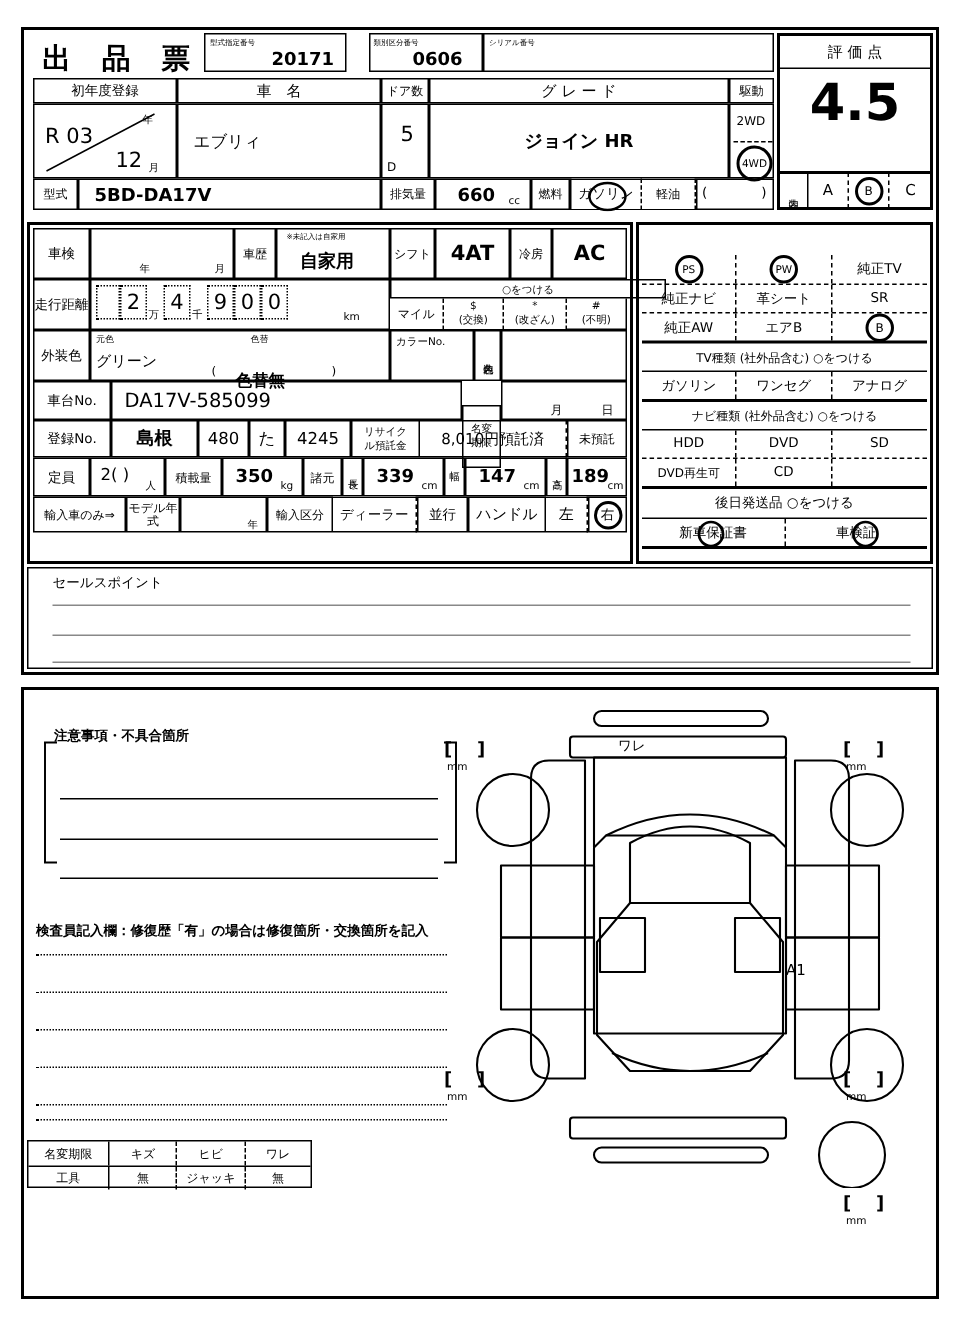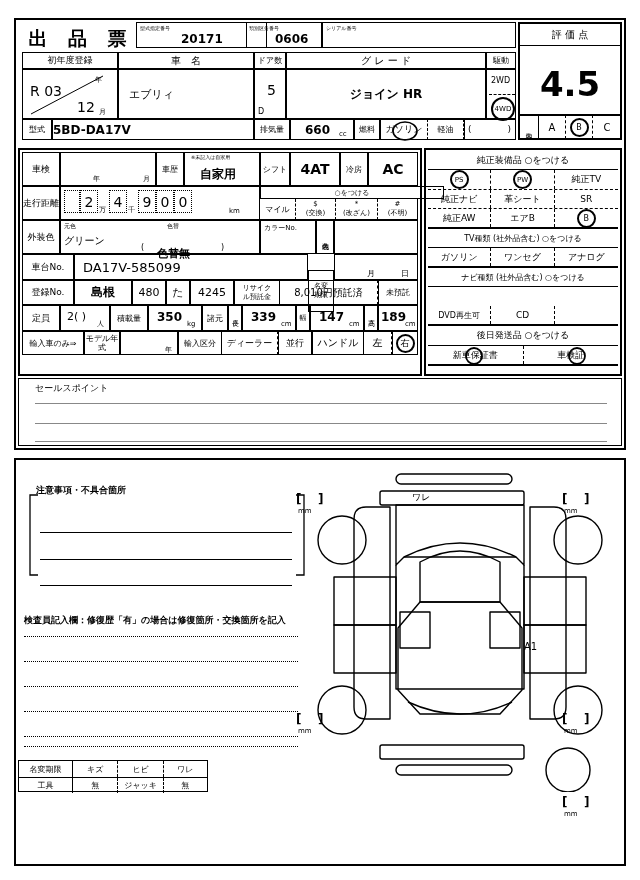--- a/index.html
+++ b/index.html
@@ -35,38 +35,38 @@
 <body>
 
 <div class="sheet">
 
   <div class="bk b2" style="left:14px;top:18px;width:612px;height:432px;"></div>
 
   <div class="bk ctr" style="left:26px;top:26px;width:110px;height:26px;">
     <span class="title">出 品 票</span>
   </div>
 
-  <div class="bk b1" style="left:136px;top:22px;width:131px;height:26px;">
+  <div class="bk b1" style="left:136px;top:22px;width:95px;height:26px;">
     <div class="tiny" style="position:absolute;left:3px;top:2px;">型式指定番号</div>
     <div class="t12 bold" style="position:absolute;left:44px;top:9px;">20171</div>
   </div>
   <div class="bk b1" style="left:246px;top:22px;width:76px;height:26px;">
     <div class="tiny" style="position:absolute;left:2px;top:2px;">類別区分番号</div>
     <div class="t12 bold" style="position:absolute;left:28px;top:9px;">0606</div>
   </div>
   <div class="bk b1" style="left:322px;top:22px;width:194px;height:26px;">
     <div class="tiny" style="position:absolute;left:3px;top:2px;">シリアル番号</div>
     <div class="t10" style="position:absolute;left:60px;top:9px;"></div>
   </div>
 
   <div class="bk b2" style="left:518px;top:22px;width:104px;height:118px;"></div>
   <div class="bk bb ctr" style="left:520px;top:24px;width:100px;height:22px;border-bottom:1px solid #000;">
     <span class="t10">評 価 点</span>
   </div>
-  <div class="bk ctr" style="left:520px;top:53px;width:100px;height:62px;">
+  <div class="bk ctr" style="left:520px;top:38px;width:100px;height:62px;">
     <span class="t34 bold">4.5</span>
   </div>
 
   <div class="bk b1" style="left:518px;top:114px;width:104px;height:26px;border-top:2px solid #000;"></div>
   <div class="bk ctr t7" style="left:519px;top:115px;width:20px;height:24px;border-right:1px solid #000;line-height:8px;">
     <span style="writing-mode:vertical-rl;letter-spacing:0px;font-size:7px;">内装</span>
   </div>
   <div class="bk ctr t10" style="left:539px;top:115px;width:27px;height:24px;border-right:1px dashed #000;">
     <span>A</span>
   </div>
@@ -118,21 +118,21 @@
 
   <div class="bk b1" style="left:486px;top:69px;width:30px;height:50px;">
     <span class="t8" style="position:absolute;left:4px;top:6px;">2WD</span>
     <div style="position:absolute;left:2px;top:24px;width:26px;border-top:1px dashed #000;"></div>
     <span class="circ-lg" style="position:absolute;left:4px;top:27px;font-size:7px;">4WD</span>
   </div>
 
   <div class="bk b1 ctr" style="left:22px;top:119px;width:30px;height:21px;">
     <span class="t8">型式</span>
   </div>
-  <div class="bk b1 lft" style="left:52px;top:119px;width:202px;height:21px;padding-left:0;">
+  <div class="bk b1 lft" style="left:52px;top:119px;width:202px;height:21px;padding-left:10px;">
     <span class="t12">5BD-DA17V</span>
   </div>
   <div class="bk b1 ctr" style="left:254px;top:119px;width:36px;height:21px;">
     <span class="t8">排気量</span>
   </div>
   <div class="bk b1" style="left:290px;top:119px;width:64px;height:21px;">
     <span class="t12" style="position:absolute;left:14px;top:3px;">660</span>
     <span class="t7" style="position:absolute;left:48px;top:10px;">cc</span>
   </div>
   <div class="bk b1 ctr" style="left:354px;top:119px;width:26px;height:21px;">
@@ -350,23 +350,20 @@
   </div>
   <div class="bk ctr" style="left:364px;top:331px;width:28px;height:24px;border-top:1px solid #000;border-bottom:1px solid #000;border-right:1px dashed #000;">
     <span class="t10">左</span>
   </div>
   <div class="bk b1 ctr" style="left:392px;top:331px;width:26px;height:24px;">
     <span class="circ" style="font-size:9px;">右</span>
   </div>
 
   <div class="bk b2" style="left:424px;top:148px;width:198px;height:228px;"></div>
 
-  <div class="bk b1 ctr" style="left:428px;top:152px;width:190px;height:18px;border:none;border-bottom:1px solid #000;">
-    <span class="t9">純正装備品 ○をつける</span>
-  </div>
 
   <div class="bk" style="left:428px;top:170px;width:190px;height:20px;border-bottom:1px dashed #000;display:flex;">
     <div class="ctr" style="width:63px;border-right:1px dashed #000;">
       <span class="circ" style="font-size:7px;">PS</span>
     </div>
     <div class="ctr" style="width:63px;border-right:1px dashed #000;">
       <span class="circ" style="font-size:7px;">PW</span>
     </div>
     <div class="ctr t9" style="width:64px;">
       <span>純正TV</span>
@@ -405,20 +402,31 @@
     <div class="ctr t9" style="width:63px;border-right:1px dashed #000;">
       <span>ワンセグ</span>
     </div>
     <div class="ctr t9" style="width:64px;">
       <span>アナログ</span>
     </div>
   </div>
 
   <div class="bk ctr" style="left:428px;top:268px;width:190px;height:19px;border-bottom:1px solid #000;">
     <span class="t8">ナビ種類 (社外品含む) ○をつける</span>
+  </div>
+  <div class="bk" style="left:428px;top:287px;width:190px;height:19px;border-bottom:1px dashed #000;display:flex;">
+    <div class="ctr t9" style="width:63px;border-right:1px dashed #000;">
+      <span>HDD</span>
+    </div>
+    <div class="ctr t9" style="width:63px;border-right:1px dashed #000;">
+      <span>DVD</span>
+    </div>
+    <div class="ctr t9" style="width:64px;">
+      <span>SD</span>
+    </div>
   </div>
   <div class="bk ctr" style="left:428px;top:326px;width:190px;height:20px;border-bottom:1px solid #000;">
     <span class="t9">後日発送品 ○をつける</span>
   </div>
 
   <div class="bk" style="left:428px;top:306px;width:190px;height:20px;border-bottom:2px solid #000;display:flex;">
     <div class="ctr t8" style="width:63px;border-right:1px dashed #000;">
       <span>DVD再生可</span>
     </div>
     <div class="ctr t9" style="width:63px;border-right:1px dashed #000;">

